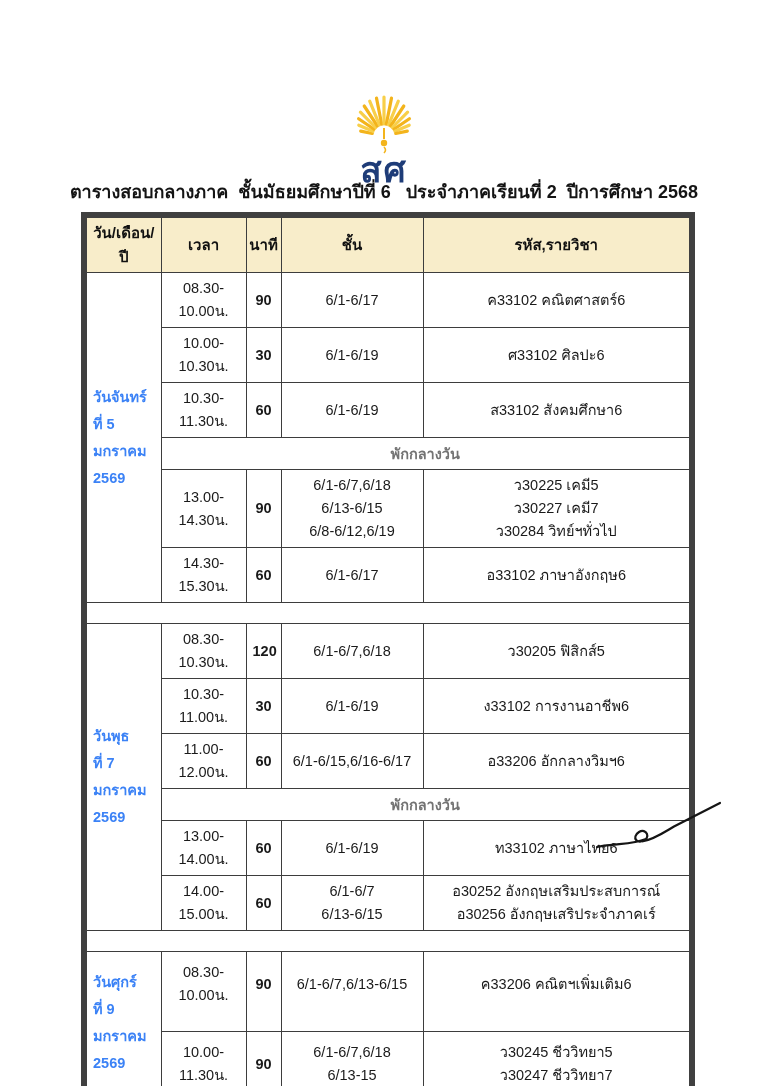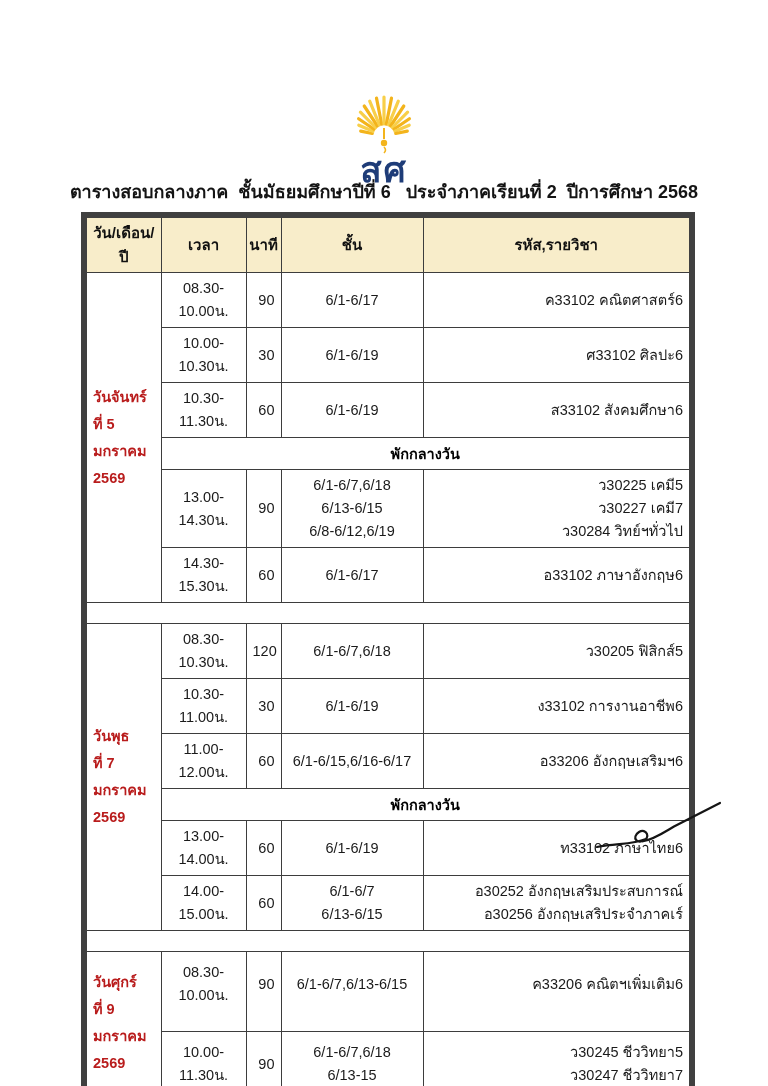--- a/index.html
+++ b/index.html
@@ -24,28 +24,28 @@
     border:6px solid #404040;
   }
   .sched th, .sched td { border:1px solid #3d3d3d; }
   .sched th {
     background:#f8edca; font-weight:bold; font-size:15px; padding:3px 2px;
     color:#111;
   }
   .sched td { font-size:14.5px; padding:4px 6px; vertical-align:middle; background:#fff; }
   .line { line-height:23px; }
   .c-time { text-align:center; }
-  .c-min  { text-align:right; }
+  .c-min  { text-align:center;font-weight:bold; }
   .c-class{ text-align:center; }
-  .c-subj { text-align:right; padding-left:10px; }
+  .c-subj { text-align:center; padding-left:10px; }
   .day-cell {
     vertical-align:top; font-weight:bold; font-size:15px;
-    padding:6px 4px 4px 9px; line-height:27px; color:#b91c1c;
-  }
-  .lunch-cell { text-align:center; font-weight:bold; font-size:15px; padding:1px; color:#000000; }
+    padding:6px 4px 4px 9px; line-height:27px; color:#3b82f6;
+  }
+  .lunch-cell { text-align:center; font-weight:bold; font-size:15px; padding:1px; color:#737373; }
   .sep-cell { background:#fbf2d3; height:12px; padding:0; }
   tr.tall td { padding-top:9px; padding-bottom:24px; }
   tr.tall .day-cell { padding-top:6px; }
   .signature { position:absolute; top:796px; left:591px; }
 </style>
 </head>
 <body>
 
 <div class="page">
 
@@ -219,21 +219,21 @@
           <td class="c-time">
             <div class="line">11.00-12.00น.</div>
           </td>
           <td class="c-min">
             <div class="line">60</div>
           </td>
           <td class="c-class">
             <div class="line">6/1-6/15,6/16-6/17</div>
           </td>
           <td class="c-subj">
-            <div class="line">อ33206 อังกฤษเสริมฯ6</div>
+            <div class="line">อ33206 อักกลางวิมฯ6</div>
           </td>
         </tr>
         <tr>
           <td colspan="4" class="lunch-cell">พักกลางวัน</td>
         </tr>
         <tr>
           <td class="c-time">
             <div class="line">13.00-14.00น.</div>
           </td>
           <td class="c-min">

